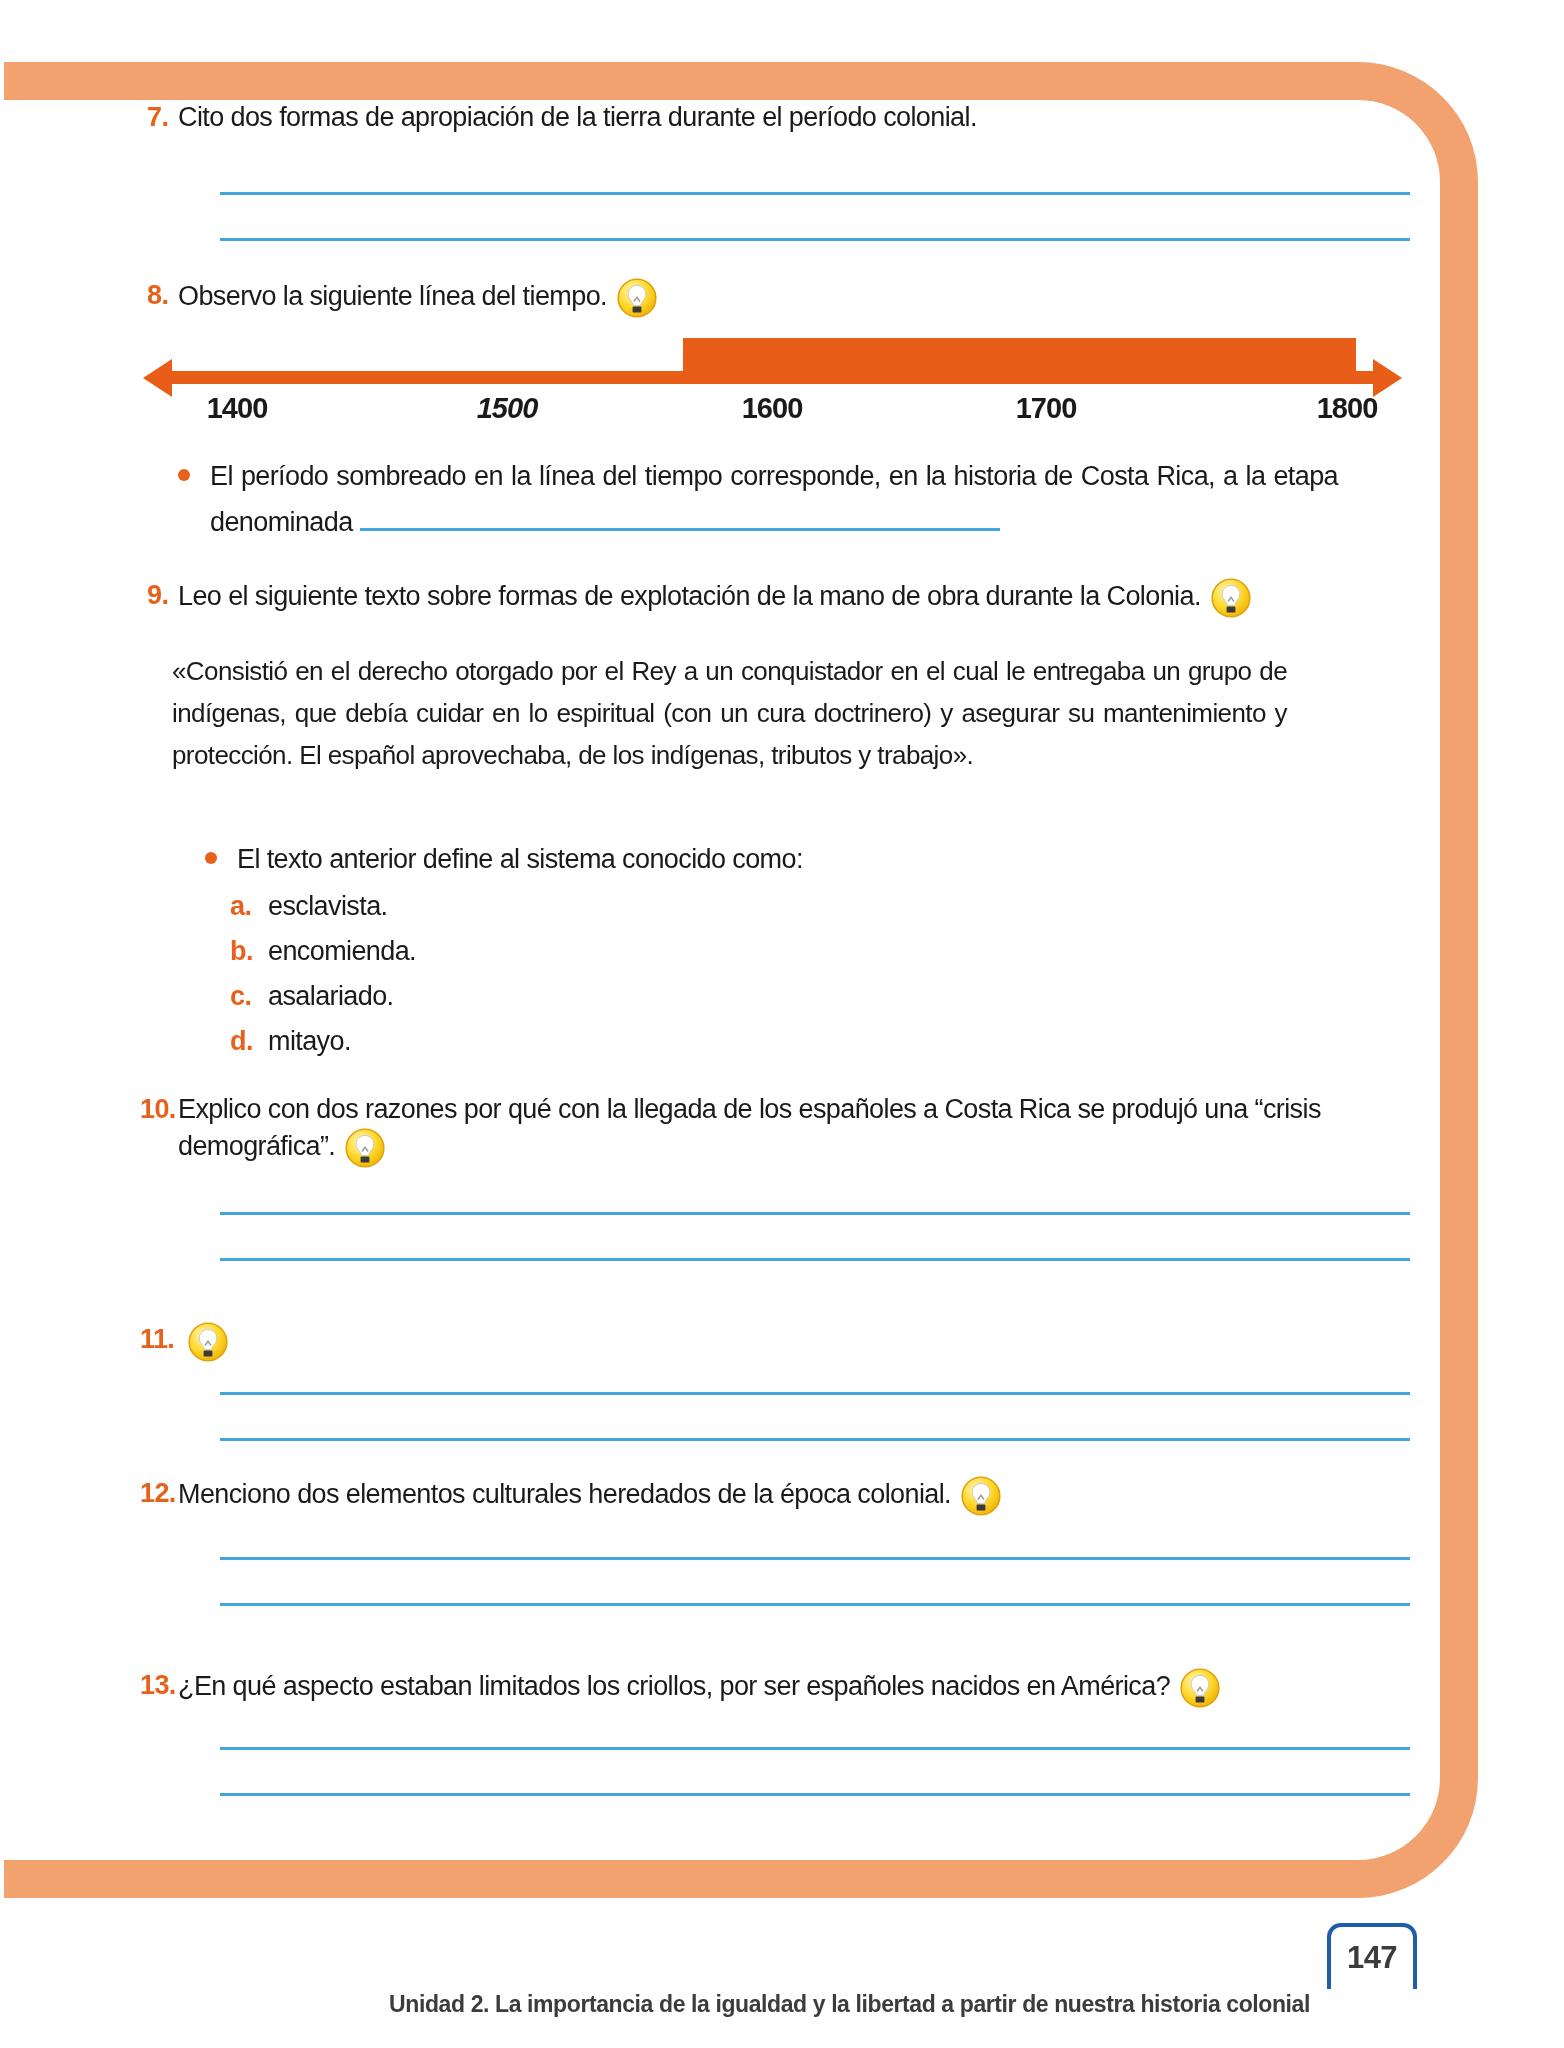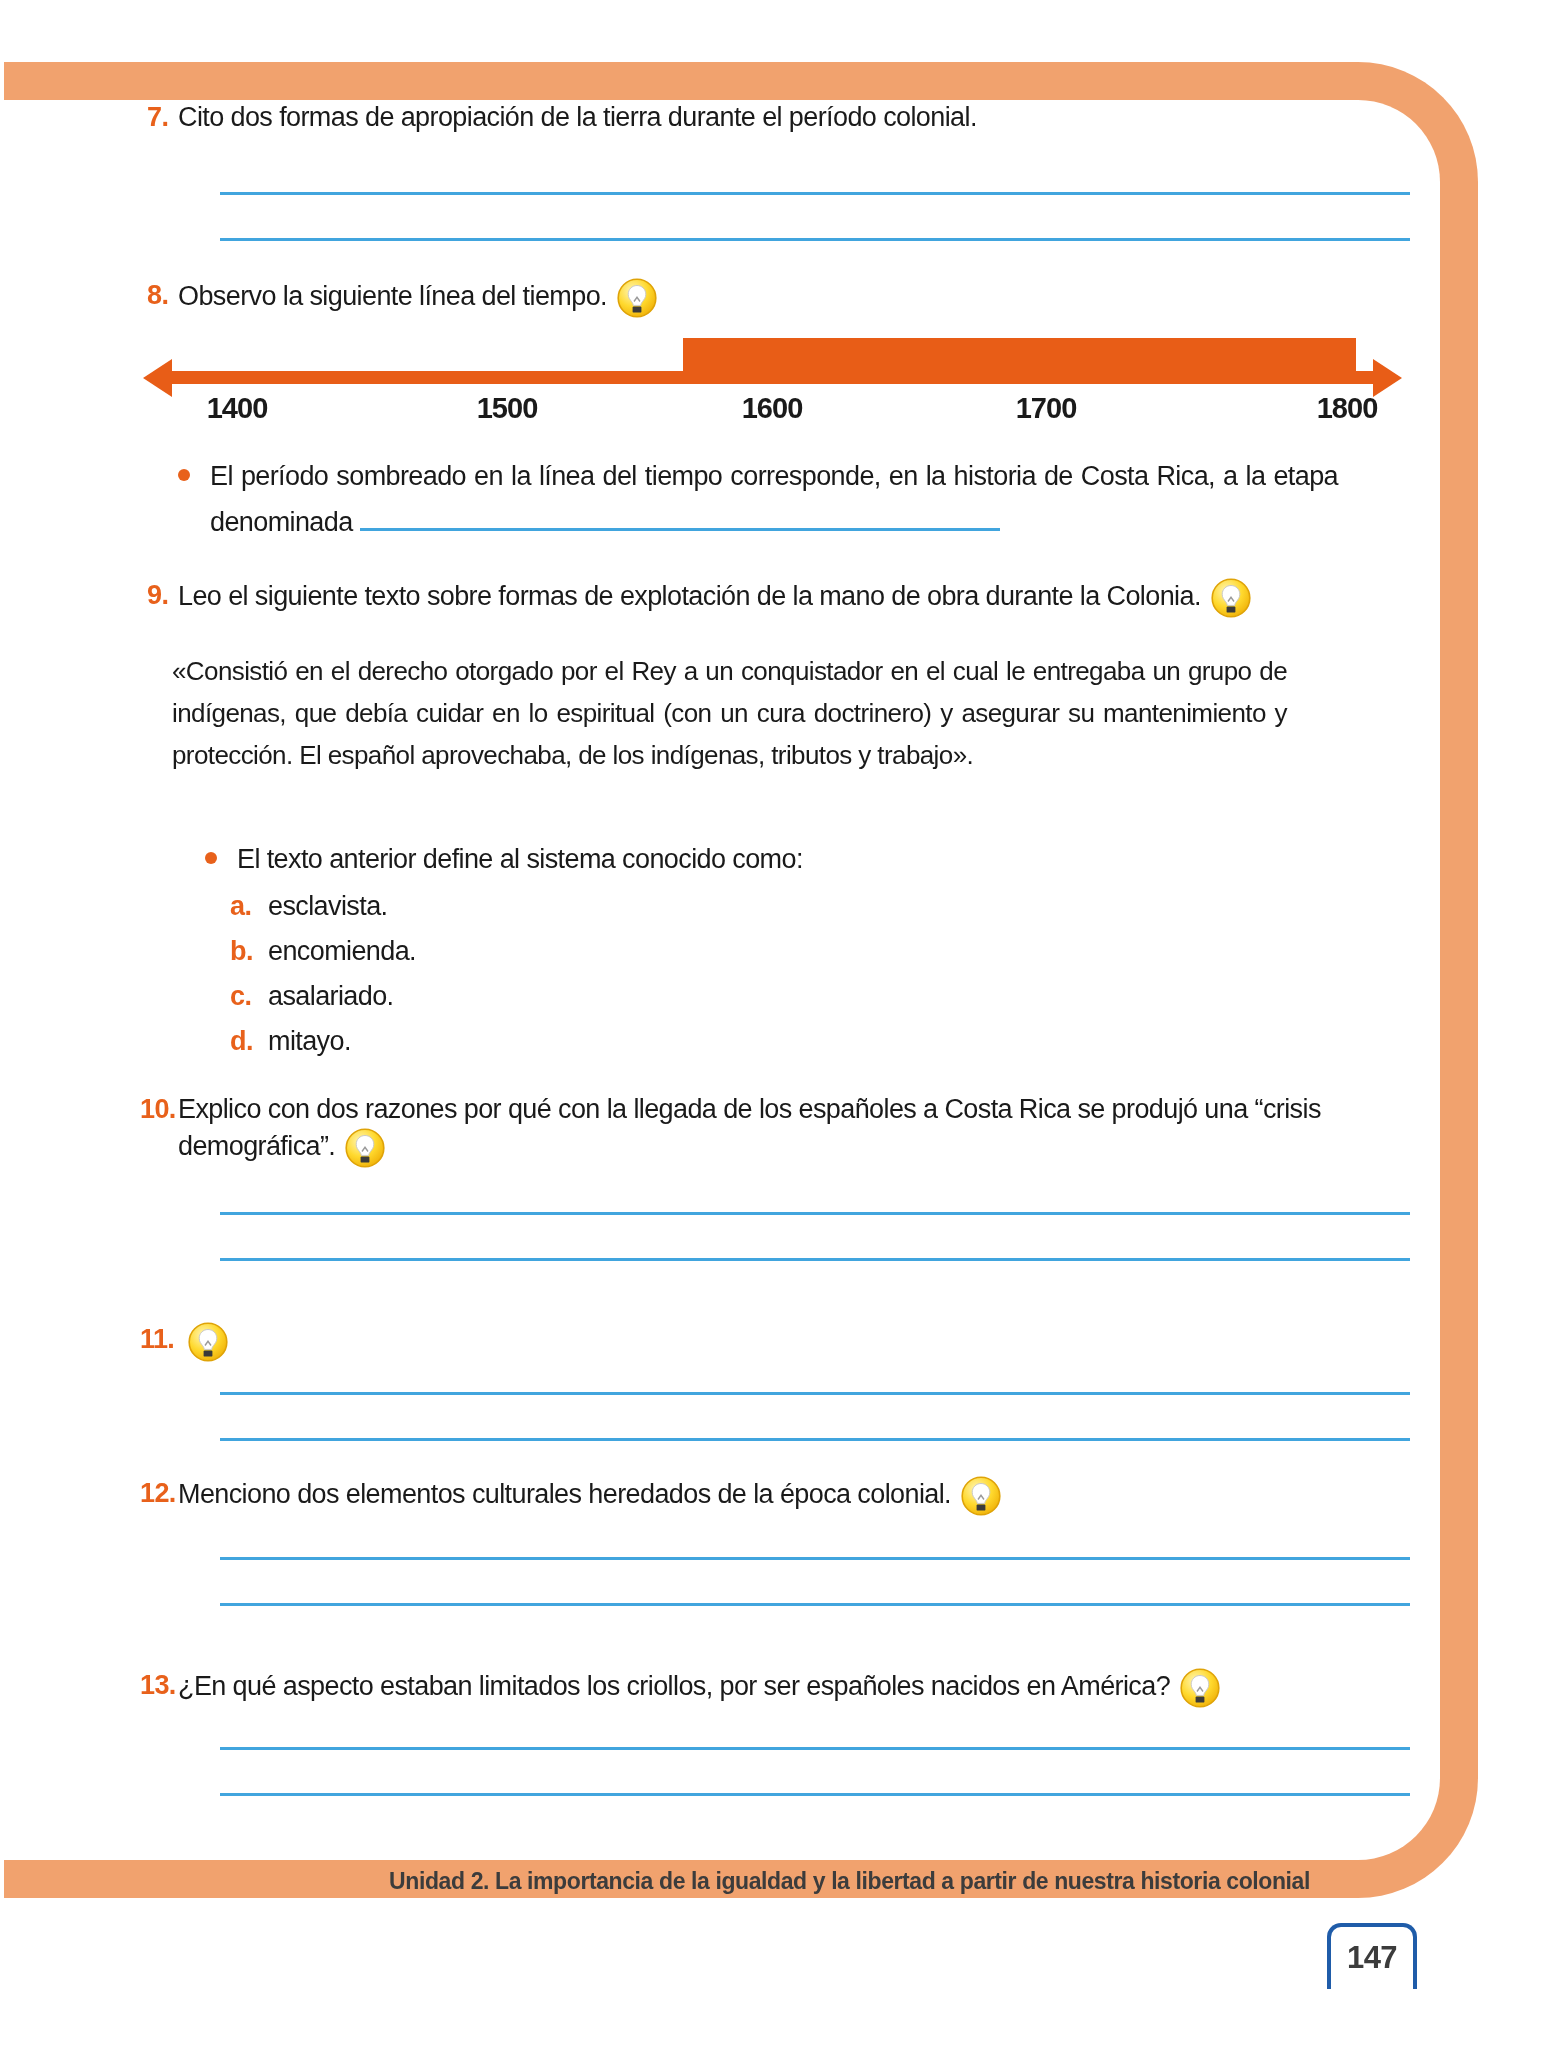--- a/index.html
+++ b/index.html
@@ -43,26 +43,26 @@
   
   .timeline{position:absolute;left:140px;top:330px;width:1290px;height:105px;}
   .tl-shade{position:absolute;left:543px;top:8px;width:673px;height:46px;background:#E85D17;}
   .tl-axis{position:absolute;left:30px;top:41px;width:1205px;height:13px;background:#E85D17;}
   .tl-arrow-left{position:absolute;left:3px;top:29px;width:0;height:0;
     border-top:19px solid transparent;border-bottom:19px solid transparent;border-right:29px solid #E85D17;}
   .tl-arrow-right{position:absolute;left:1233px;top:29px;width:0;height:0;
     border-top:19px solid transparent;border-bottom:19px solid transparent;border-left:29px solid #E85D17;}
   .tl-label{position:absolute;top:62px;transform:translateX(-50%);font-weight:bold;font-size:29px;letter-spacing:-1px;}
   .tl-label:nth-of-type(1){left:97px;}
-  .tl-label:nth-of-type(2){left:367px;}
+  .tl-label:nth-of-type(2){left:367px;font-style:italic;}
   .tl-label:nth-of-type(3){left:632px;}
   .tl-label:nth-of-type(4){left:906px;}
   .tl-label:nth-of-type(5){left:1175px;margin-left:32px;}
   
-  .footer-text{position:absolute;left:140px;top:1868px;width:1170px;text-align:right;
+  .footer-text{position:absolute;left:140px;top:1991px;width:1170px;text-align:right;
     font-size:23px;font-weight:bold;color:#3C3C3C;letter-spacing:-0.4px;}
   .page-box{position:absolute;left:1327px;top:1923px;width:90px;height:66px;
     border:4px solid #1F5CA9;border-bottom:none;border-radius:14px 14px 0 0;
     box-sizing:border-box;display:flex;align-items:center;justify-content:center;
     font-size:31px;font-weight:bold;color:#3C3C3C;}
   .defs{position:absolute;width:0;height:0;overflow:hidden;}
 </style>
 </head>
 <body>
 

